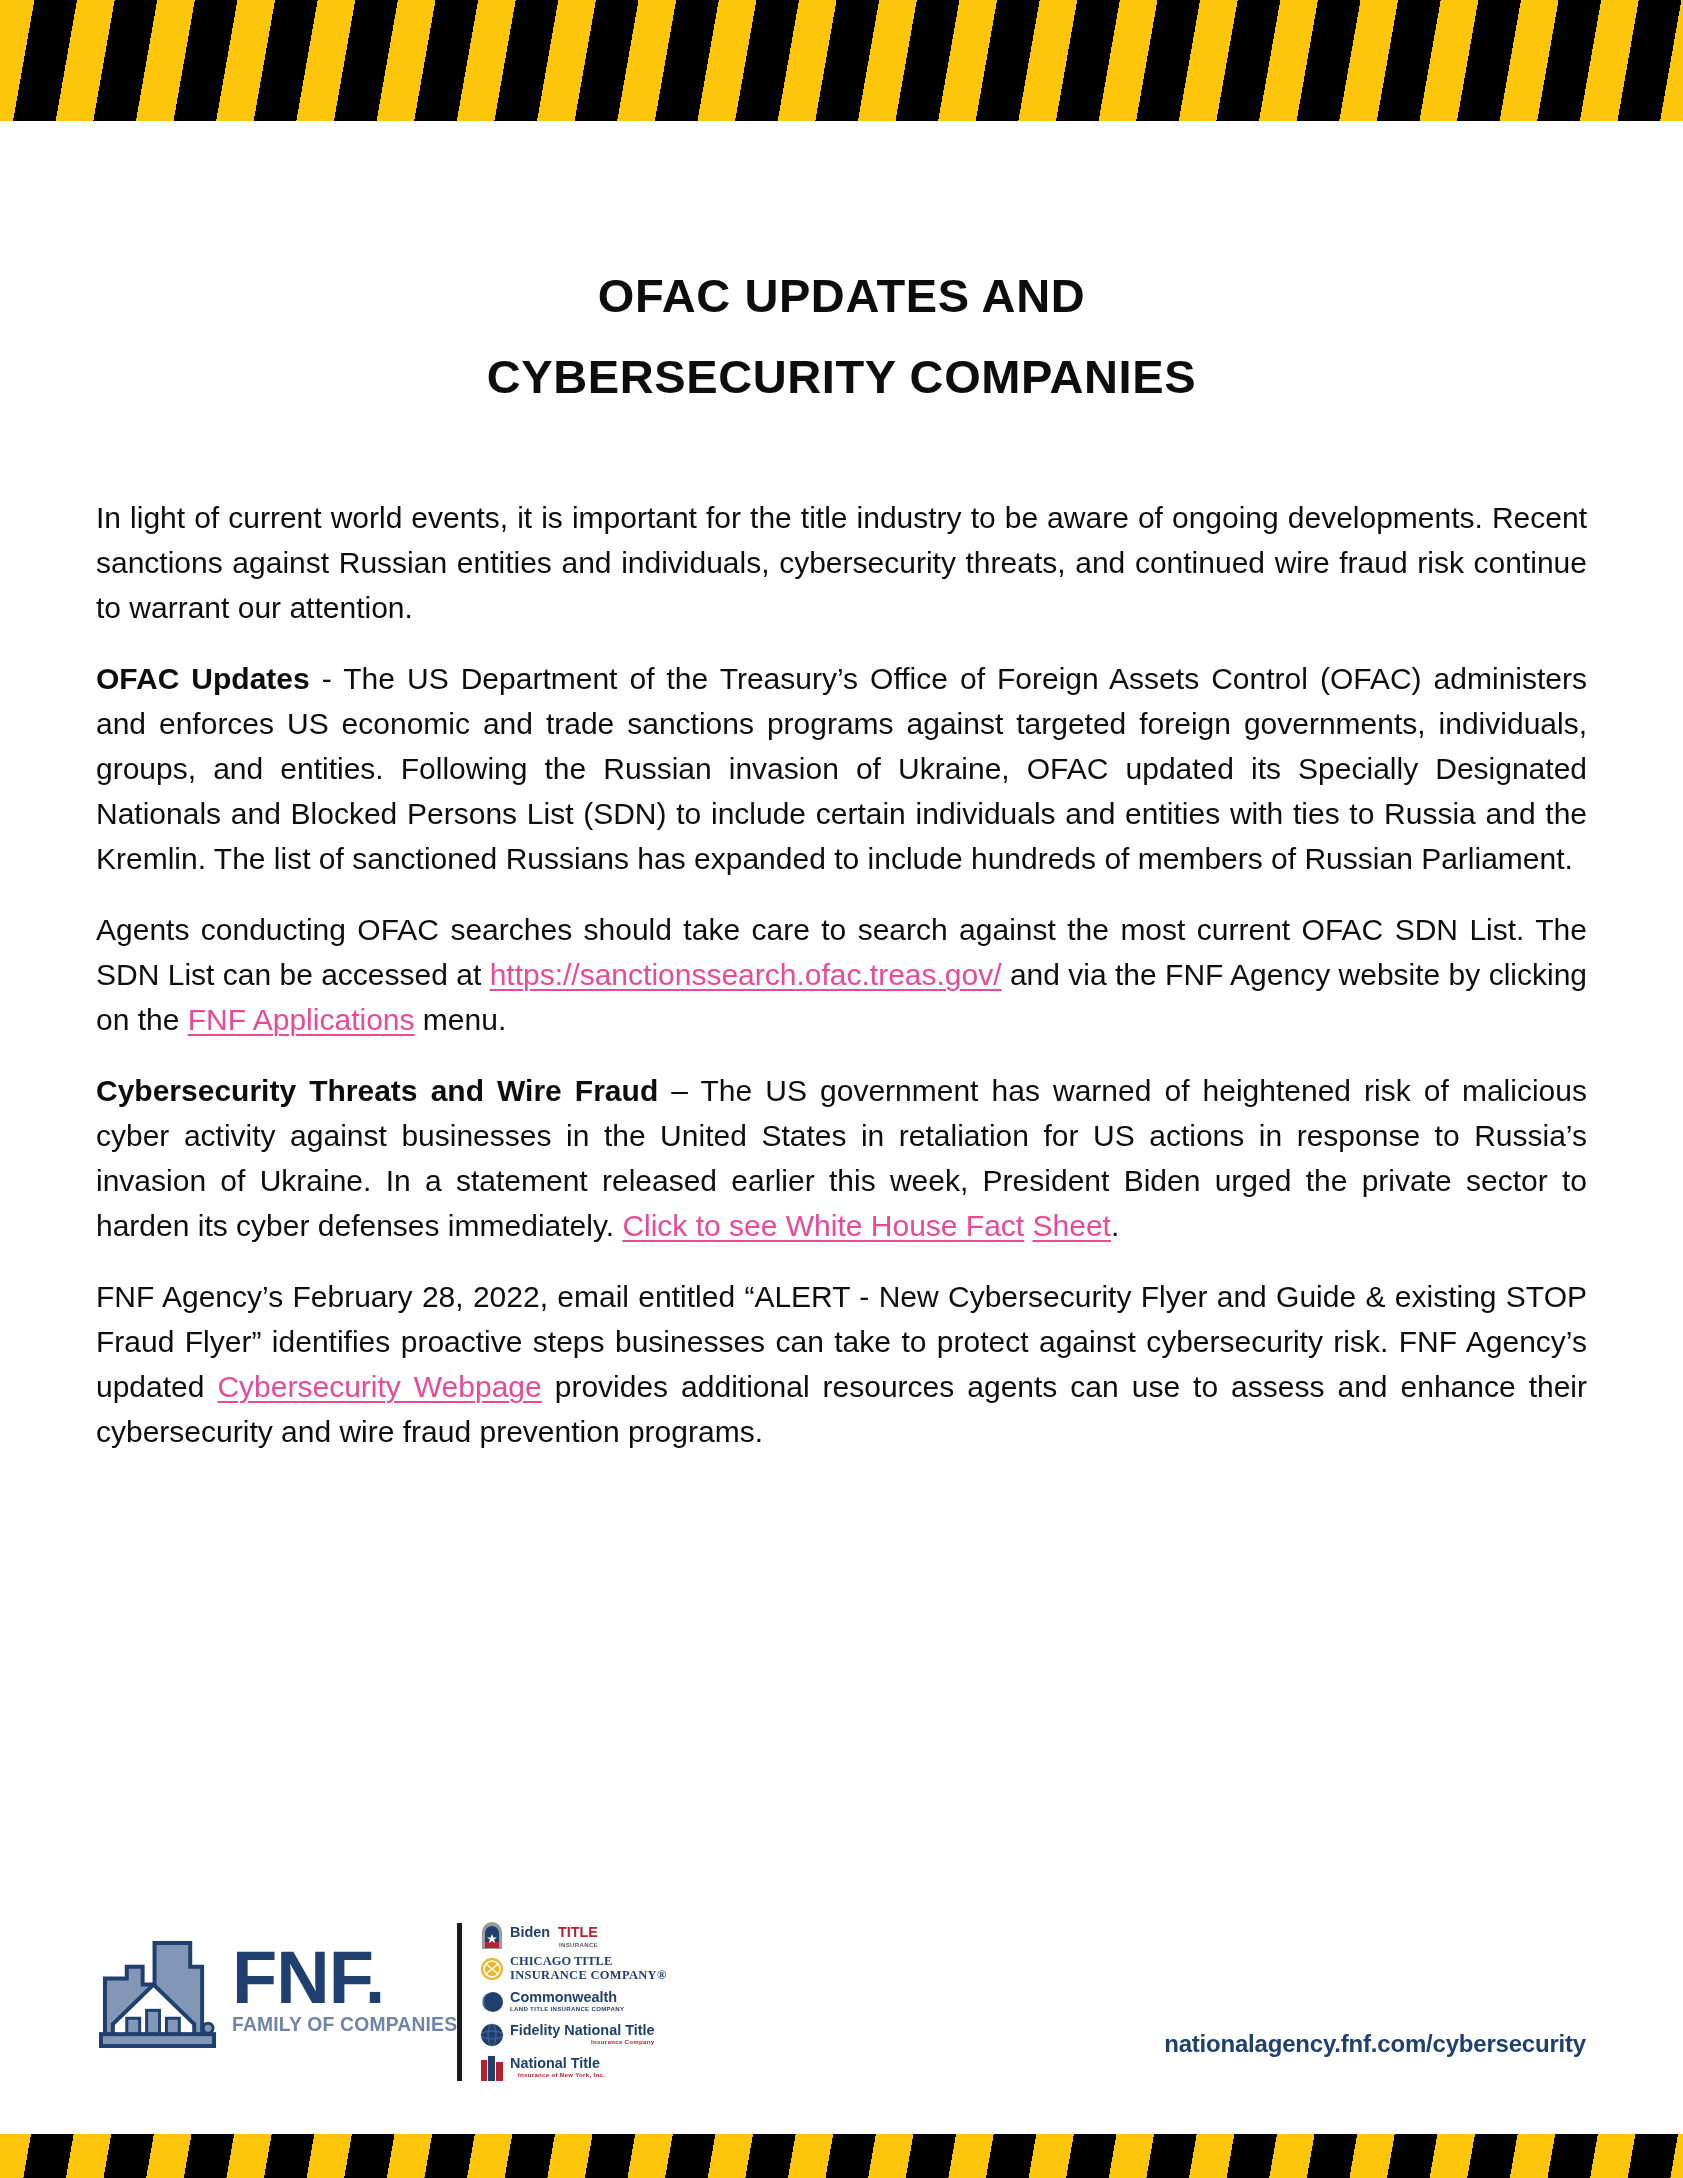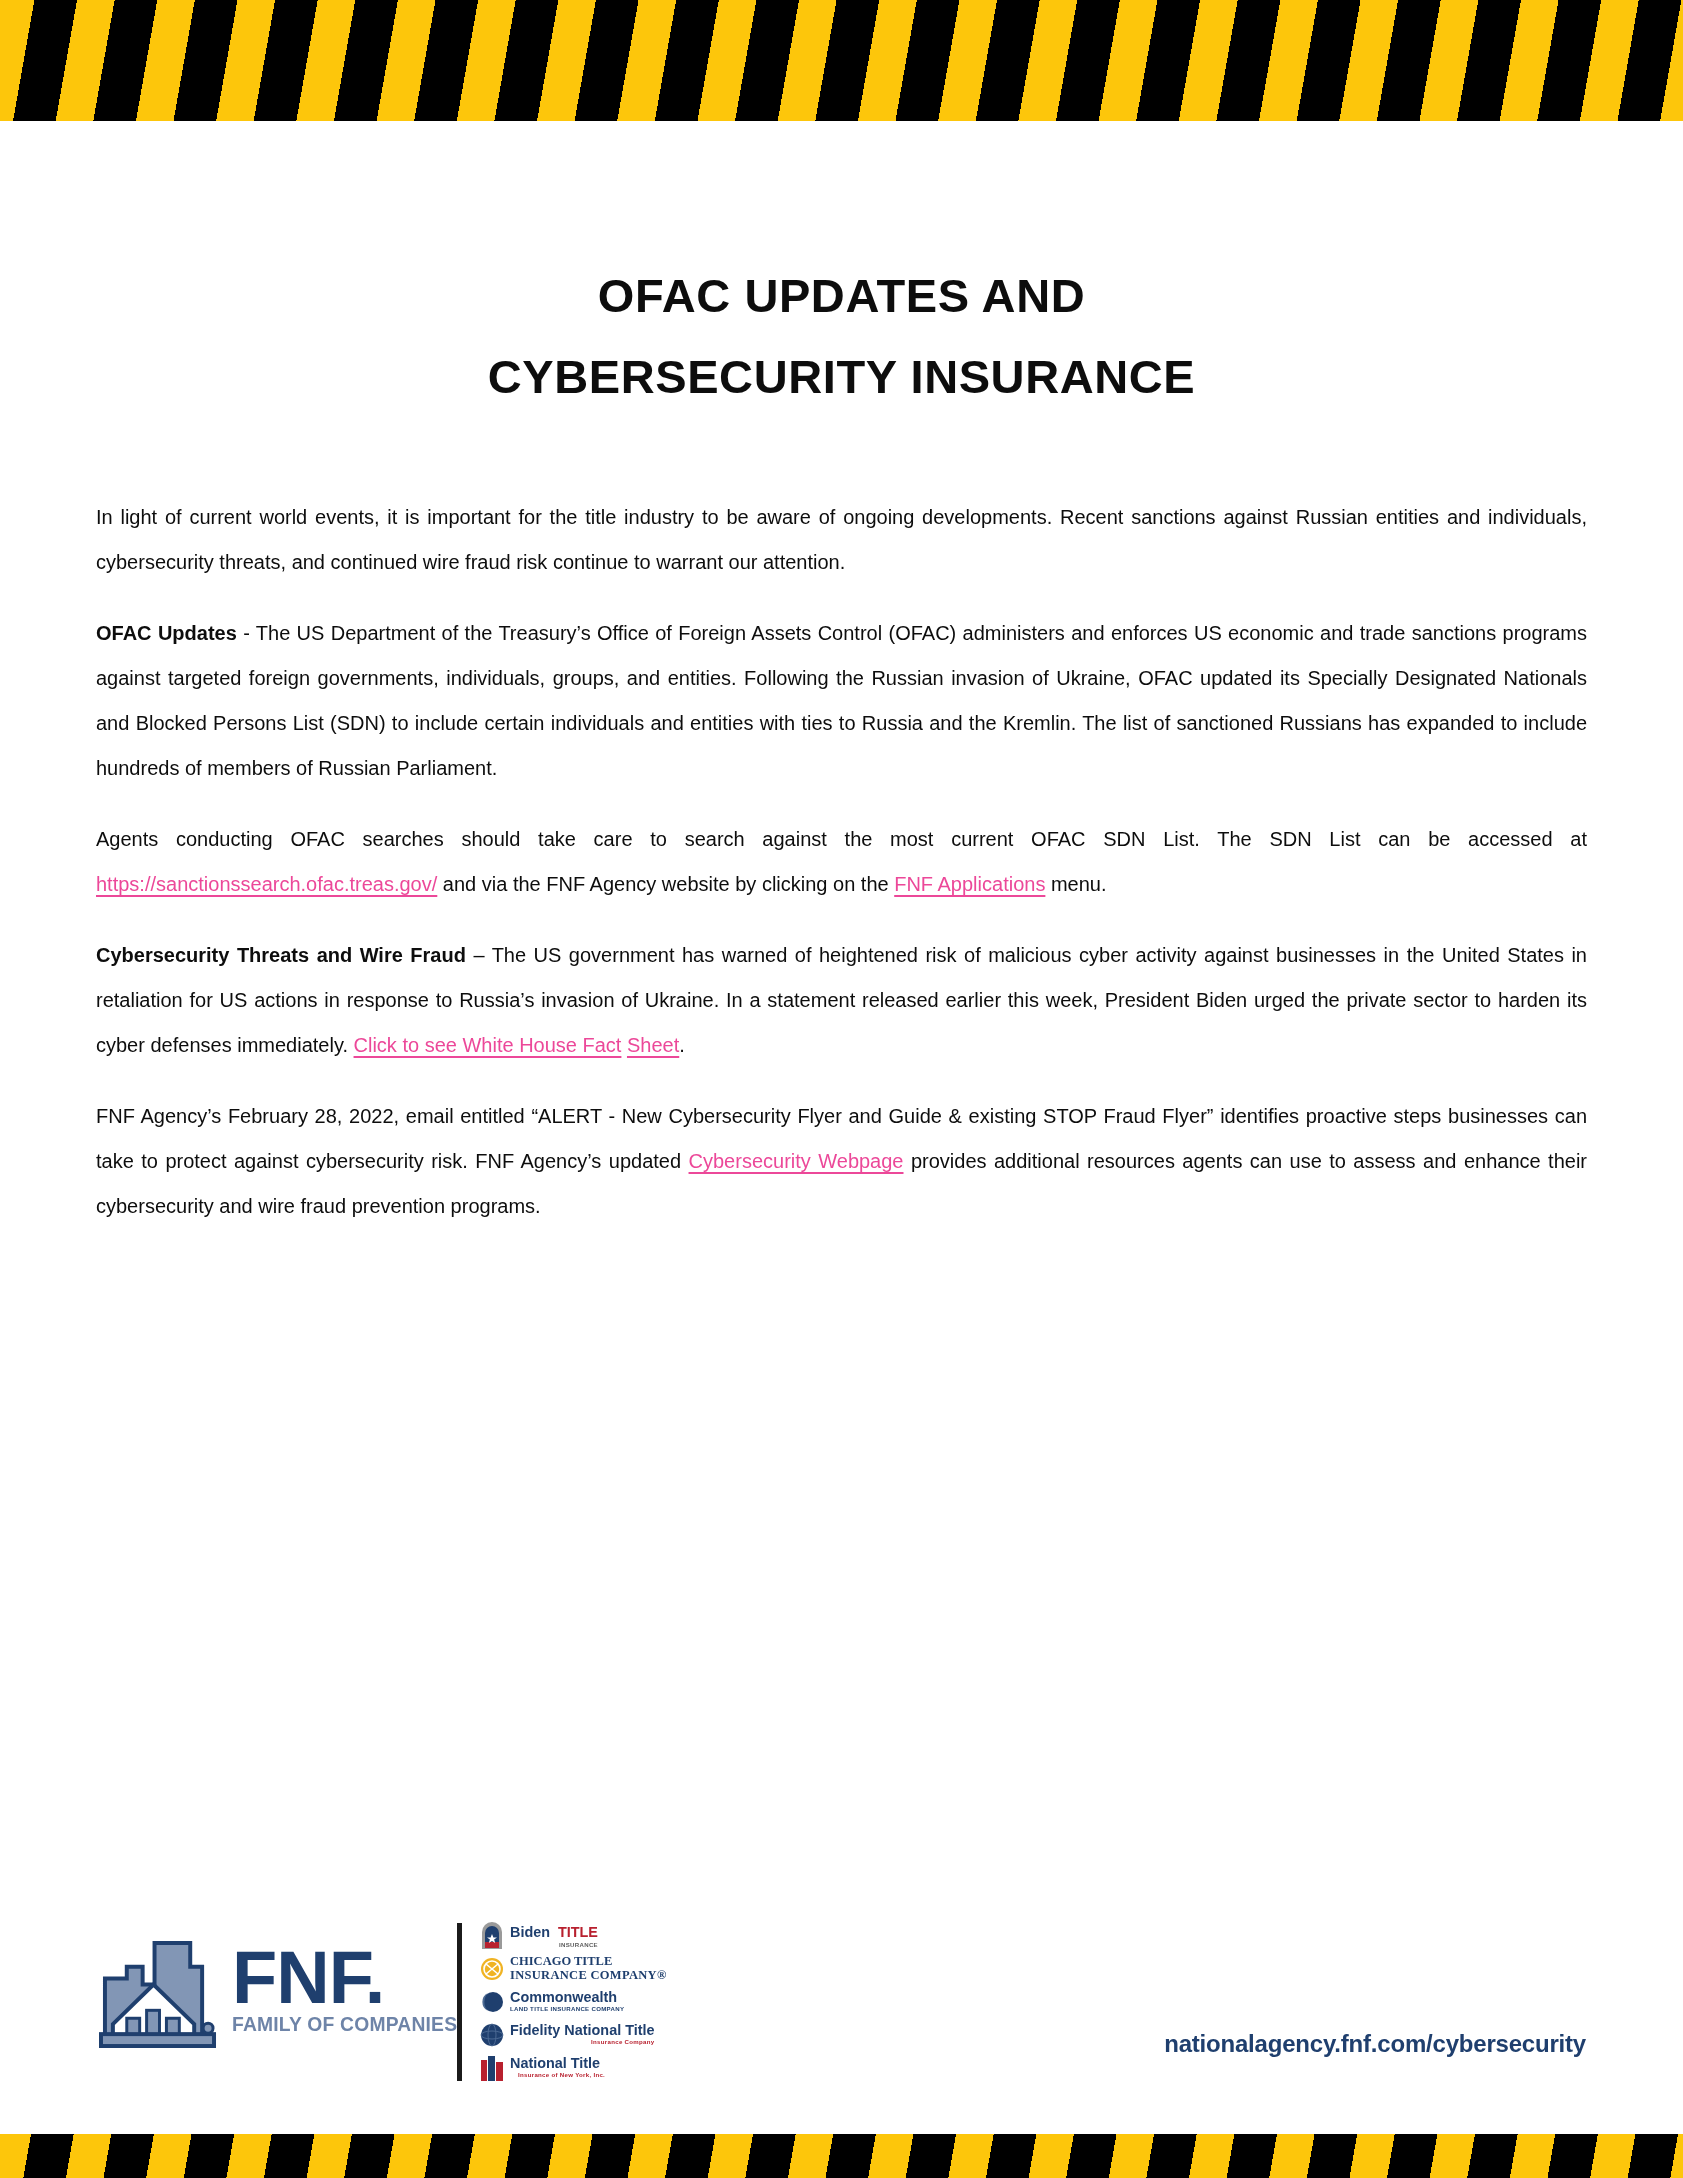--- a/index.html
+++ b/index.html
@@ -77,21 +77,21 @@
   }
 
   
   .body-copy {
     position: absolute;
     top: 495px;
     left: 96px;
     width: 1491px;
   }
   p.para {
-    font-size: 20px;
+    font-size: 30px;
     line-height: 45px;
     color: #0d0d0d;
     text-align: justify;
     text-justify: inter-word;
     margin-bottom: 26px;
   }
   p.para:last-child { margin-bottom: 0; }
   p.para.spaced-before { margin-top: 20px; }
 
   .b { font-weight: bold; }
@@ -199,21 +199,21 @@
 <body>
 
 <div class="page">
 
   <div class="hazard hazard-top">
     <div class="hazard-stripes"></div>
   </div>
 
   <div class="title-block">
     <div class="title-line">OFAC UPDATES AND</div>
-    <div class="title-line">CYBERSECURITY INSURANCE</div>
+    <div class="title-line">CYBERSECURITY COMPANIES</div>
   </div>
 
   <div class="body-copy">
 
     <p class="para">
       <span>In light of current world events, it is important for the title industry to be aware of ongoing developments. Recent sanctions against Russian entities and individuals, cybersecurity threats, and continued wire fraud risk continue to warrant our attention.</span>
     </p>
 
     <p class="para">
       <span class="b">OFAC Updates</span><span> - The US Department of the Treasury’s Office of Foreign Assets Control (OFAC) administers and enforces US economic and trade sanctions programs against targeted foreign governments, individuals, groups, and entities. Following the Russian invasion of Ukraine, OFAC updated its Specially Designated Nationals and Blocked Persons List (SDN) to include certain individuals and entities with ties to Russia and the Kremlin. The list of sanctioned Russians has expanded to include hundreds of members of Russian Parliament.</span>

